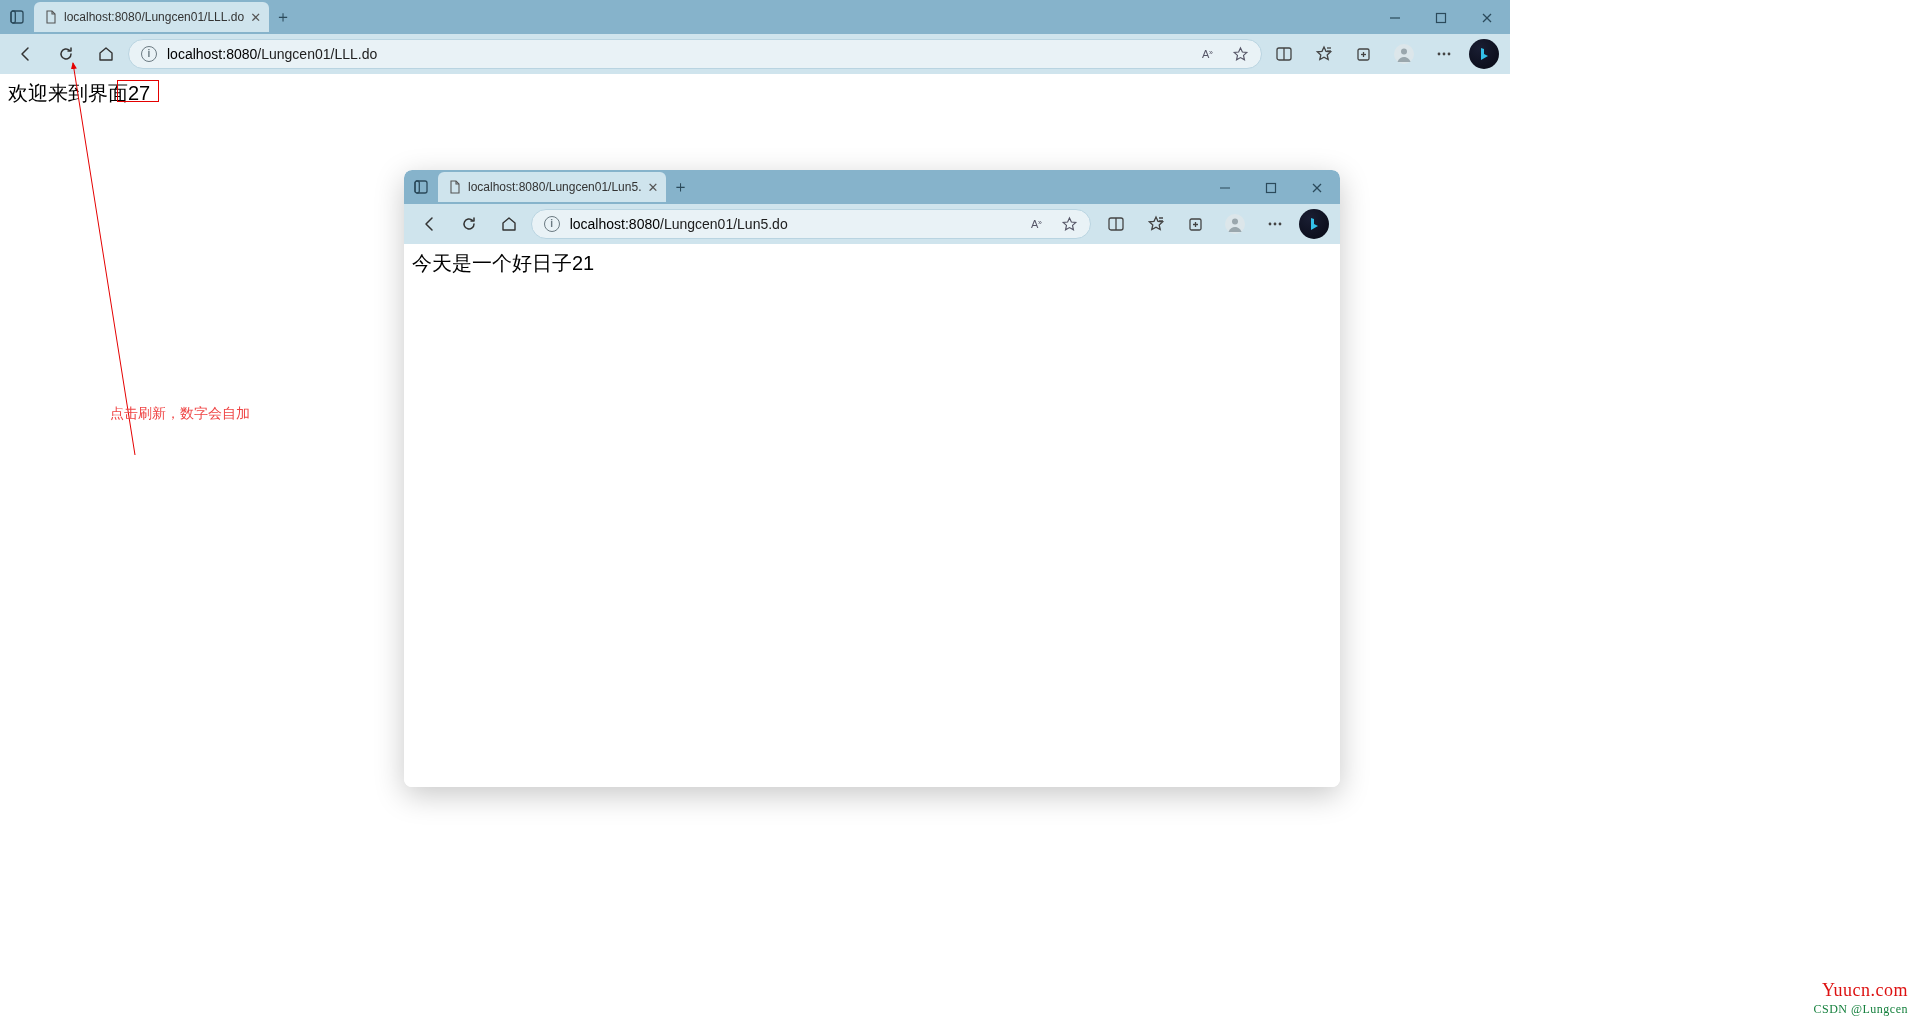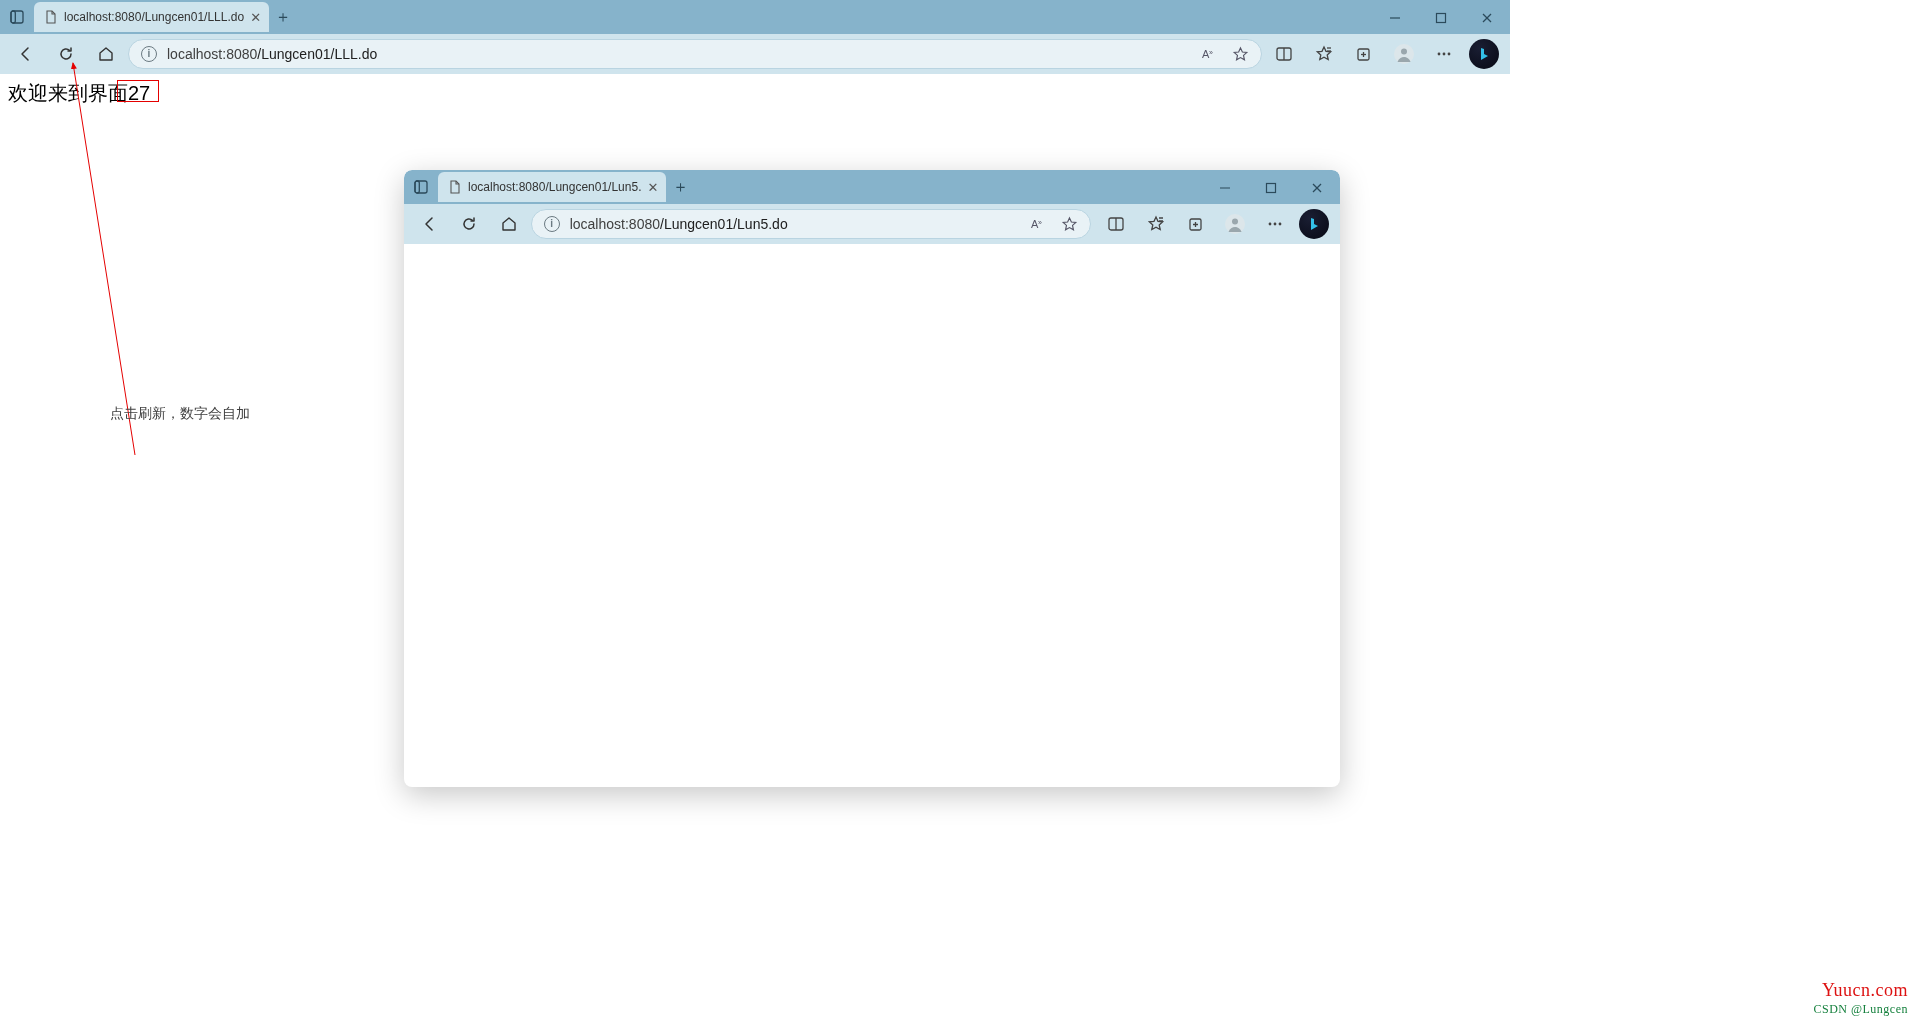--- a/index.html
+++ b/index.html
@@ -15,34 +15,34 @@
   .tab .tt { flex:1; overflow:hidden; white-space:nowrap; text-overflow:ellipsis; }
   .tab .pageicn { width:14px; height:14px; }
   .tab .closex { color:#555; font-size:13px; }
   .newtab { width:28px; height:28px; display:flex; align-items:center; justify-content:center; color:#2b4a5b; font-size:16px; }
   .winctrl { margin-left:auto; display:flex; }
   .winctrl .wc { width:46px; height:32px; display:flex; align-items:center; justify-content:center; color:#2b4a5b; }
 
   .toolbar { background:#cfe4ed; height:40px; display:flex; align-items:center; padding:0 8px; gap:4px; }
   .tbbtn { width:36px; height:32px; display:flex; align-items:center; justify-content:center; color:#3a3a3a; border-radius:4px; }
   .addr { flex:1; height:30px; background:#e9f2f6; border:1px solid #b9d4e1; border-radius:15px; display:flex; align-items:center; padding:0 12px; gap:10px; font-size:14px; color:#4d4d4d; }
-  .murl .muted { color:#404040;margin-top:28px; }
+  .murl .muted { color:#000000;margin-top:28px; }
   .murl .path  { color:#202020;margin-top:21px; }
   .addr .info { width:16px; height:16px; border:1.5px solid #6b7a82; border-radius:50%; display:flex; align-items:center; justify-content:center; font-size:10px; color:#6b7a82; font-weight:bold; line-height:1; }
   .addr .right { margin-left:auto; display:flex; gap:14px; align-items:center; color:#556; }
   .bing { width:30px; height:30px; border-radius:50%; background:radial-gradient(circle at 35% 30%,#1a1e33,#070914); display:flex; align-items:center; justify-content:center; }
   .bing svg { display:block; }
 
   .page { flex:1; background:#fff; padding:6px 8px; font-size:20px; font-family:"Microsoft YaHei","SimSun",sans-serif; color:#000; position:relative; }
 
   .redbox { position:absolute; border:1px solid #e40000; }
 
   .arrow-svg { position:absolute; pointer-events:none; }
 
-  .anno { position:absolute; font-size:14px; color:#404040; font-family:Liberation Serif, serif; }
+  .anno { position:absolute; font-size:14px; color:#ef4444; font-family:Liberation Serif, serif; }
 
   
   .sec-win { position:absolute; left:404px; top:170px; width:936px; height:617px; background:#fff; border-radius:8px; box-shadow:0 8px 30px rgba(0,0,0,.22); overflow:hidden; display:flex; flex-direction:column; }
   .sec-win .tab { min-width:208px; }
   .sec-win .addr { max-width:560px; flex:0 0 560px; }
   .sec-win .toolbar .spacer { flex:1; }
   .sec-win .winctrl .wc { width:46px; }
 
   .wm { position:absolute; right:12px; font-family:Georgia,serif; letter-spacing:.5px; }
   .wm1 { bottom:20px; color:#d11; font-size:18px; }
@@ -312,17 +312,20 @@
       </div>
     <div class="tbbtn">
       <span class="bing">
           <svg width="16" height="16" viewBox="0 0 16 16">
             <path d="M5 2l3 1v5l4 2-7 4V2z" fill="#33c0e8"></path>
           </svg>
         </span>
     </div>
   </div>
 
+  <div class="page">
+    <span>今天是一个好日子21</span>
+  </div>
 
 </div>
 
 <div class="wm wm1">Yuucn.com</div>
 <div class="wm wm2">CSDN @Lungcen</div>
 
 </body></html>

